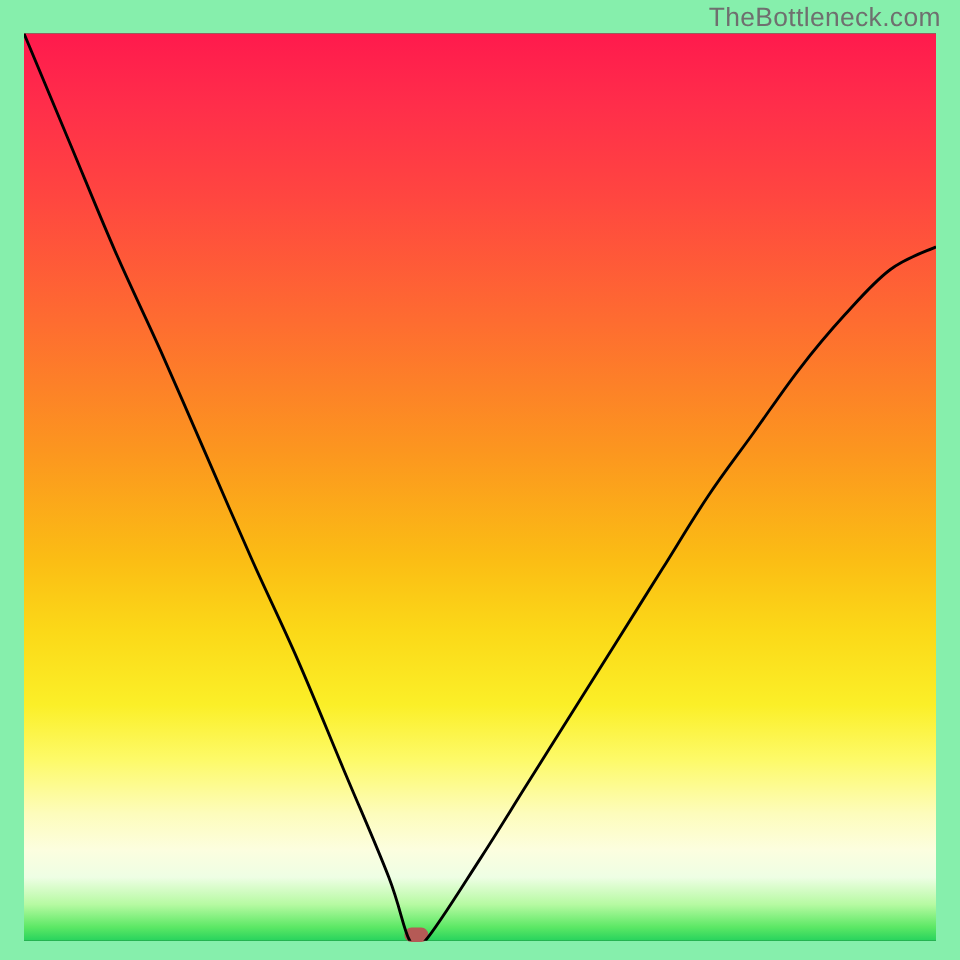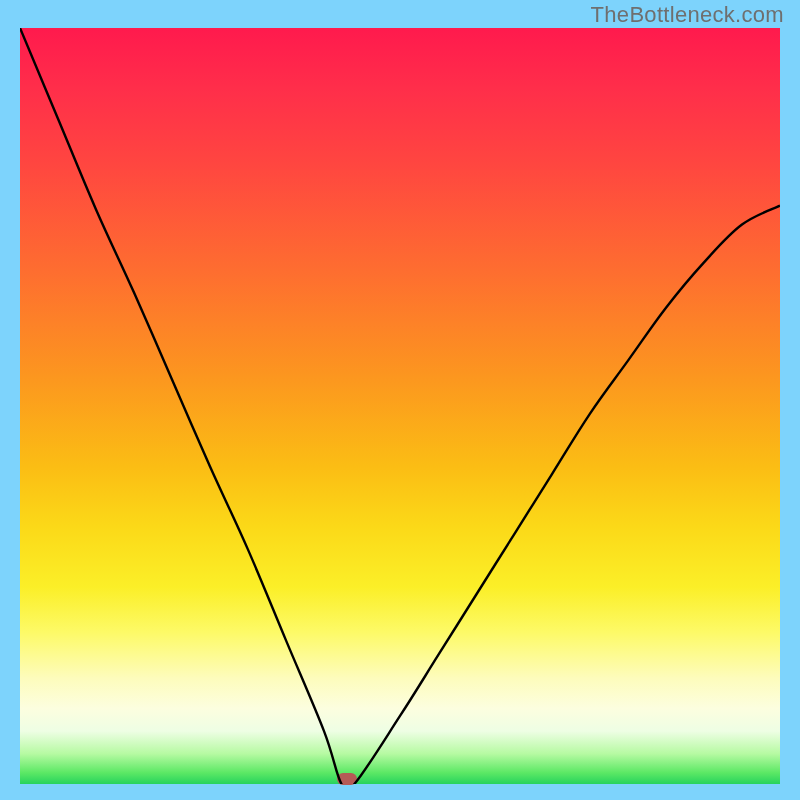--- a/index.html
+++ b/index.html
@@ -8,21 +8,21 @@
     width: 800px;
     height: 800px;
     overflow: hidden;
     background: #000;
     font-family: Arial, Helvetica, sans-serif;
   }
   .frame {
     position: relative;
     width: 800px;
     height: 800px;
-    background: #7dd3fc;
+    background: #86efac;
   }
   .watermark {
     position: absolute;
     top: 2px;
     right: 16px;
     color: #6f6f6f;
     font-size: 22px;
     letter-spacing: 0.3px;
     font-weight: 400;
     z-index: 20;

